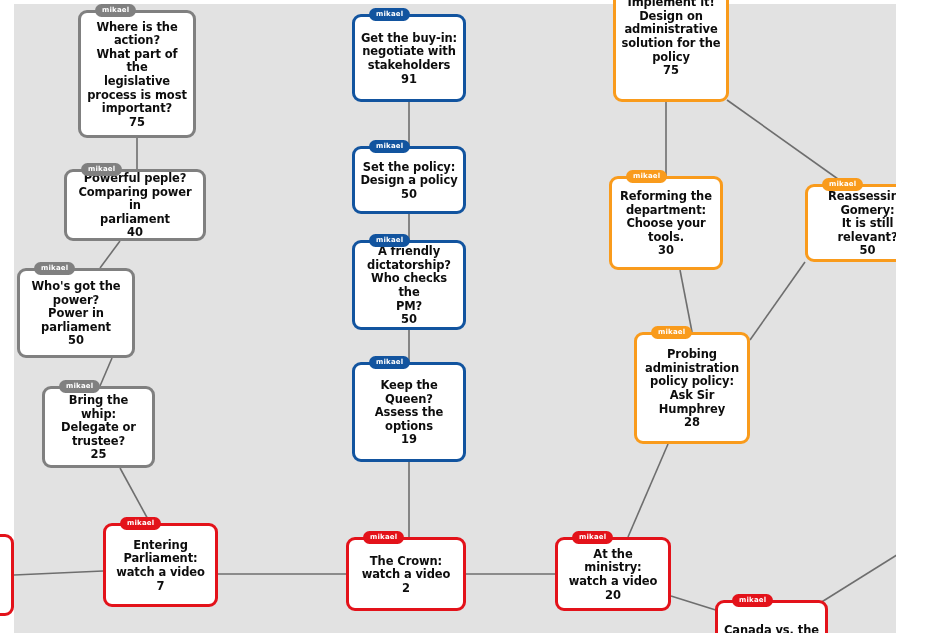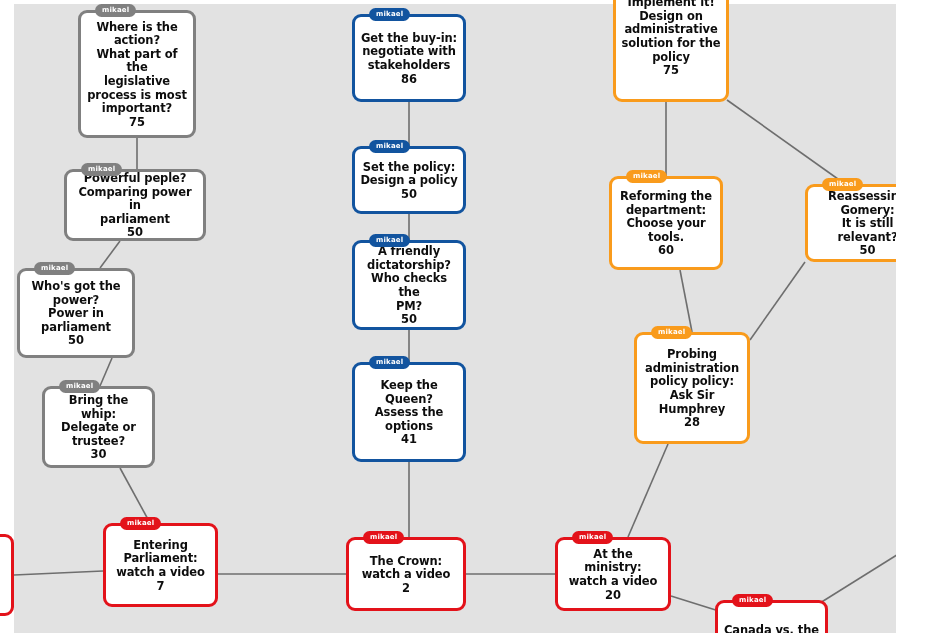--- a/index.html
+++ b/index.html
@@ -114,43 +114,43 @@
 legislative
 process is most
 important?
 75</span>
       </div>
       <div class="node c-grey" style="left: 64px; top: 169px; width: 142px; height: 72px;">
         <span class="badge">mikael</span>
         <span class="node-text">Powerful peple?
 Comparing power in
 parliament
-50</span>
+40</span>
       </div>
       <div class="node c-grey" style="left: 17px; top: 268px; width: 118px; height: 90px;">
         <span class="badge">mikael</span>
         <span class="node-text">Who's got the
 power?
 Power in
 parliament
 50</span>
       </div>
       <div class="node c-grey" style="left: 42px; top: 386px; width: 113px; height: 82px;">
         <span class="badge">mikael</span>
         <span class="node-text">Bring the whip:
 Delegate or
 trustee?
-30</span>
+25</span>
       </div>
       <div class="node c-blue" style="left: 352px; top: 14px; width: 114px; height: 88px;">
         <span class="badge">mikael</span>
         <span class="node-text">Get the buy-in:
 negotiate with
 stakeholders
-86</span>
+91</span>
       </div>
       <div class="node c-blue" style="left: 352px; top: 146px; width: 114px; height: 68px;">
         <span class="badge">mikael</span>
         <span class="node-text">Set the policy:
 Design a policy
 50</span>
       </div>
       <div class="node c-blue" style="left: 352px; top: 240px; width: 114px; height: 90px;">
         <span class="badge">mikael</span>
         <span class="node-text">A friendly
@@ -158,37 +158,37 @@
 Who checks the
 PM?
 50</span>
       </div>
       <div class="node c-blue" style="left: 352px; top: 362px; width: 114px; height: 100px;">
         <span class="badge">mikael</span>
         <span class="node-text">Keep the
 Queen?
 Assess the
 options
-41</span>
+19</span>
       </div>
       <div class="node c-orange" style="left: 613px; top: -30px; width: 116px; height: 132px;">
         <span class="node-text">Implement it!
 Design on
 administrative
 solution for the
 policy
 75</span>
       </div>
       <div class="node c-orange" style="left: 609px; top: 176px; width: 114px; height: 94px;">
         <span class="badge">mikael</span>
         <span class="node-text">Reforming the
 department:
 Choose your
 tools.
-60</span>
+30</span>
       </div>
       <div class="node c-orange" style="left: 805px; top: 184px; width: 125px; height: 78px;">
         <span class="badge">mikael</span>
         <span class="node-text">Reassessing
 Gomery:
 It is still relevant?
 50</span>
       </div>
       <div class="node c-orange" style="left: 634px; top: 332px; width: 116px; height: 112px;">
         <span class="badge">mikael</span>

